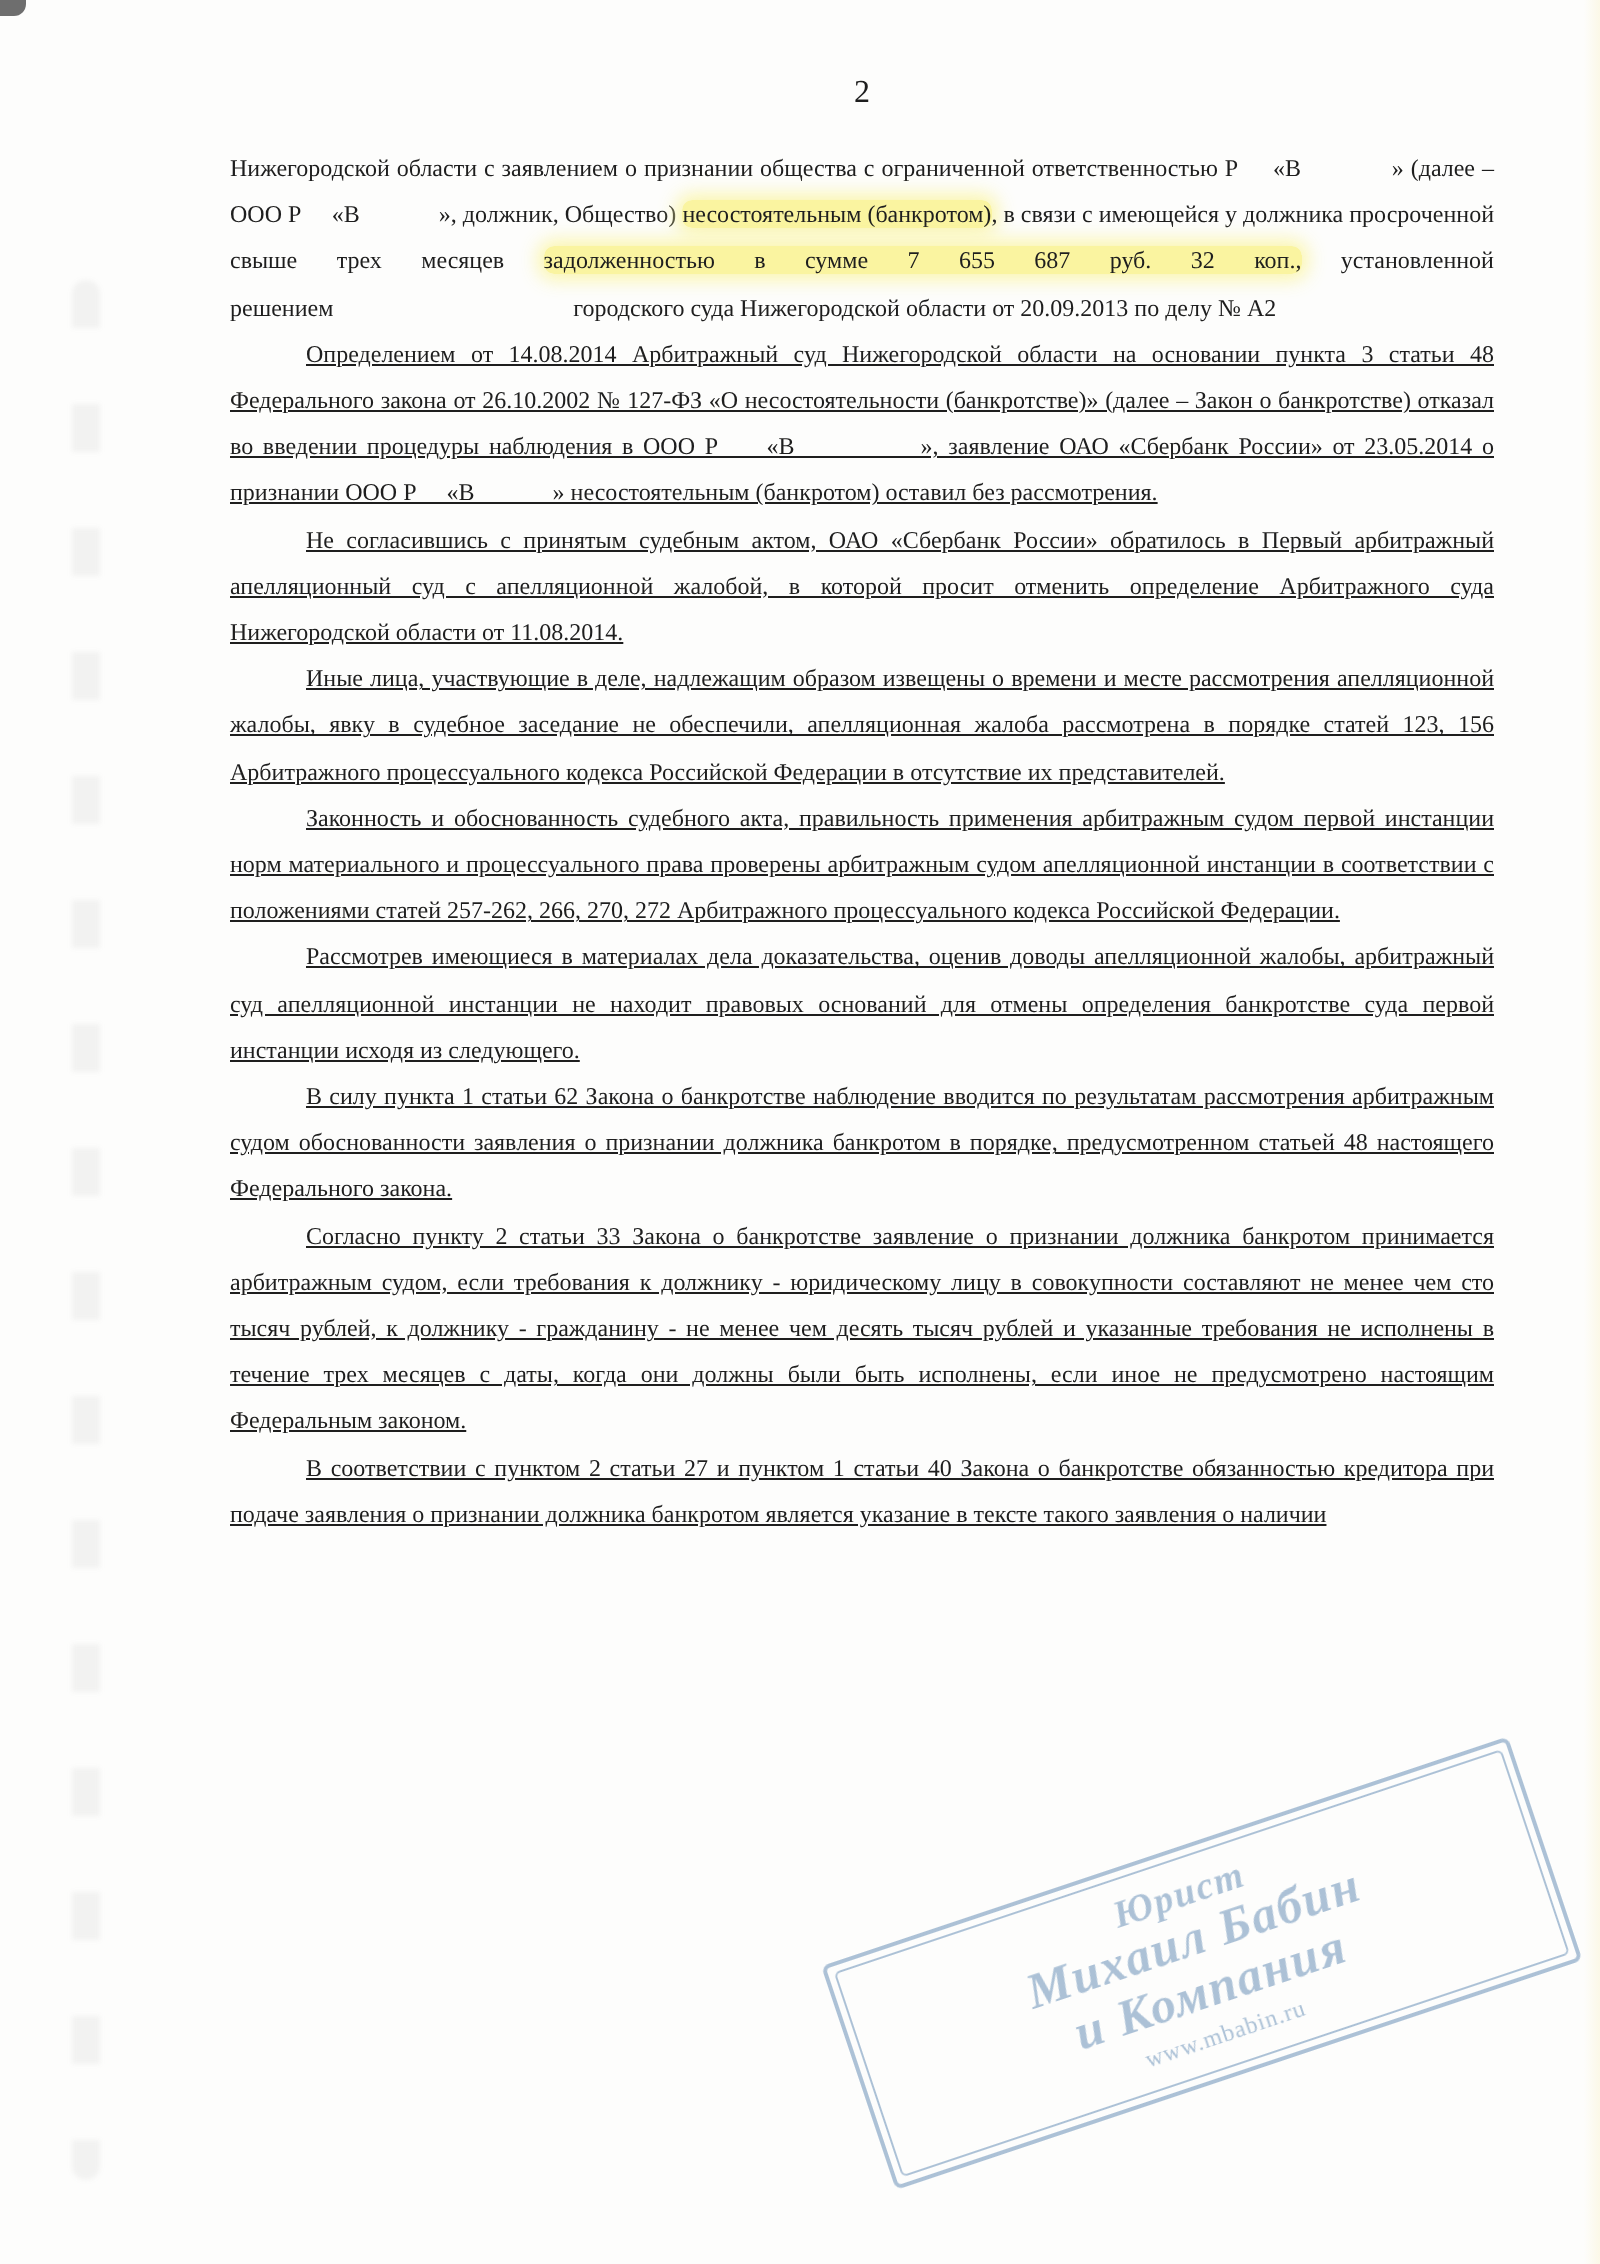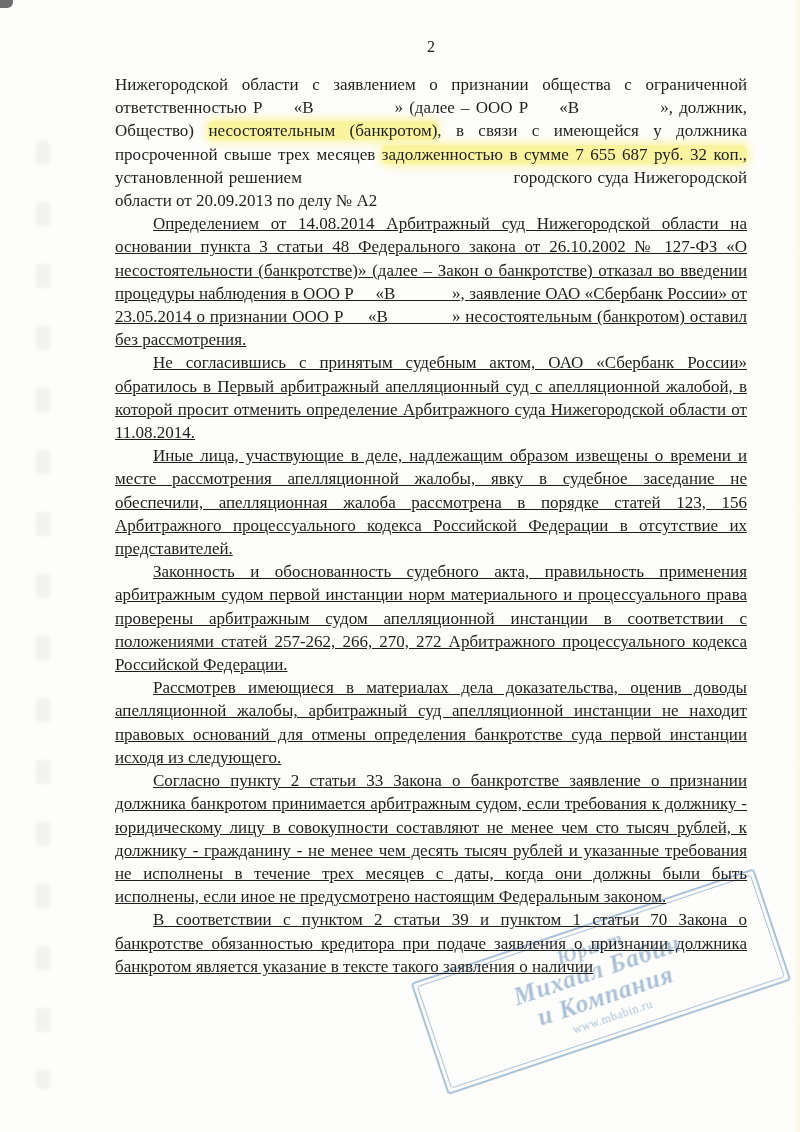--- a/index.html
+++ b/index.html
@@ -21,21 +21,21 @@
   }
   .page { position: absolute; inset: 0; }
 
   .page-number {
     position: absolute; top: 38px; left: 115px; width: 632px;
     text-align: center; font-size: 16px;
   }
 
   .doc-body {
     position: absolute; left: 115px; top: 73px; width: 632px;
-    font-size: 17px; line-height: 23.2px;
+    font-size: 12px; line-height: 23.2px;
     z-index: 2;
   }
   p.para { margin: 0; text-align: justify; }
   p.para.indent { text-indent: 38px; text-decoration: underline; }
 
   .hl {
     background: var(--highlight);
     box-shadow: 0 0 9px 3px rgba(250, 244, 160, 0.85);
     border-radius: 5px;
     box-decoration-break: clone;
@@ -106,22 +106,23 @@
 
   <div class="page-number">2</div>
 
   <div class="doc-body">
       <p class="para"><span>Нижегородской области с заявлением о признании общества с ограниченной ответственностью Р&nbsp;&nbsp;&nbsp;&nbsp;&nbsp;«В&nbsp;&nbsp;&nbsp;&nbsp;&nbsp;&nbsp;&nbsp;&nbsp;&nbsp;&nbsp;&nbsp;&nbsp;&nbsp;» (далее – ООО Р&nbsp;&nbsp;&nbsp;&nbsp;&nbsp;«В&nbsp;&nbsp;&nbsp;&nbsp;&nbsp;&nbsp;&nbsp;&nbsp;&nbsp;&nbsp;&nbsp;&nbsp;&nbsp;», должник, Общество) </span><span class="hl">несостоятельным (банкротом)</span><span>, в связи с имеющейся у должника просроченной свыше трех месяцев </span><span class="hl">задолженностью в сумме 7&nbsp;655&nbsp;687 руб. 32 коп.,</span><span> установленной решением&nbsp;&nbsp;&nbsp;&nbsp;&nbsp;&nbsp;&nbsp;&nbsp;&nbsp;&nbsp;&nbsp;&nbsp;&nbsp;&nbsp;&nbsp;&nbsp;&nbsp;&nbsp;&nbsp;&nbsp;&nbsp;&nbsp;&nbsp;&nbsp;&nbsp;&nbsp;&nbsp;&nbsp;&nbsp;&nbsp;&nbsp;&nbsp;&nbsp;&nbsp;&nbsp;&nbsp;&nbsp;&nbsp;&nbsp;&nbsp;городского суда Нижегородской области от 20.09.2013 по делу № А2</span></p>
       <p class="para indent"><span>Определением от 14.08.2014 Арбитражный суд Нижегородской области на основании пункта 3 статьи 48 Федерального закона от 26.10.2002 № 127-ФЗ «О несостоятельности (банкротстве)» (далее – Закон о банкротстве) отказал во введении процедуры наблюдения в ООО Р&nbsp;&nbsp;&nbsp;&nbsp;&nbsp;«В&nbsp;&nbsp;&nbsp;&nbsp;&nbsp;&nbsp;&nbsp;&nbsp;&nbsp;&nbsp;&nbsp;&nbsp;&nbsp;», заявление ОАО «Сбербанк России» от 23.05.2014 о признании ООО Р&nbsp;&nbsp;&nbsp;&nbsp;&nbsp;«В&nbsp;&nbsp;&nbsp;&nbsp;&nbsp;&nbsp;&nbsp;&nbsp;&nbsp;&nbsp;&nbsp;&nbsp;&nbsp;» несостоятельным (банкротом) оставил без рассмотрения.</span></p>
       <p class="para indent"><span>Не согласившись с принятым судебным актом, ОАО «Сбербанк России» обратилось в Первый арбитражный апелляционный суд с апелляционной жалобой, в которой просит отменить определение Арбитражного суда Нижегородской области от 11.08.2014.</span></p>
       <p class="para indent"><span>Иные лица, участвующие в деле, надлежащим образом извещены о времени и месте рассмотрения апелляционной жалобы, явку в судебное заседание не обеспечили, апелляционная жалоба рассмотрена в порядке статей 123, 156 Арбитражного процессуального кодекса Российской Федерации в отсутствие их представителей.</span></p>
       <p class="para indent"><span>Законность и обоснованность судебного акта, правильность применения арбитражным судом первой инстанции норм материального и процессуального права проверены арбитражным судом апелляционной инстанции в соответствии с положениями статей 257-262, 266, 270, 272 Арбитражного процессуального кодекса Российской Федерации.</span></p>
       <p class="para indent"><span>Рассмотрев имеющиеся в материалах дела доказательства, оценив доводы апелляционной жалобы, арбитражный  суд апелляционной инстанции не находит правовых оснований для отмены определения банкротстве суда первой инстанции исходя из следующего.</span></p>
+      <p class="para indent"><span>В силу пункта 1 статьи 62 Закона о банкротстве наблюдение вводится по результатам рассмотрения арбитражным судом обоснованности заявления о признании должника банкротом в порядке, предусмотренном статьей 48 настоящего Федерального закона.</span></p>
       <p class="para indent"><span>Согласно пункту 2 статьи 33 Закона о банкротстве заявление о признании должника банкротом принимается арбитражным судом, если требования к должнику - юридическому лицу в совокупности составляют не менее чем сто тысяч рублей, к должнику - гражданину - не менее чем десять тысяч рублей и указанные требования не исполнены в течение трех месяцев с даты, когда они должны были быть исполнены, если иное не предусмотрено настоящим Федеральным законом.</span></p>
-      <p class="para indent"><span>В соответствии с пунктом 2 статьи 39 и пунктом 1 статьи 70 Закона о банкротстве обязанностью кредитора при подаче заявления о признании должника банкротом является указание в тексте такого заявления о наличии</span></p>
+      <p class="para indent"><span>В соответствии с пунктом 2 статьи 27 и пунктом 1 статьи 40 Закона о банкротстве обязанностью кредитора при подаче заявления о признании должника банкротом является указание в тексте такого заявления о наличии</span></p>
     </div>
 
   <div class="stamp">
     <div class="stamp-inner">
       <div class="st-l1">Юрист</div>
       <div class="st-l2">Михаил Бабин</div>
       <div class="st-l3">и Компания</div>
       <div class="st-url">www.mbabin.ru</div>
     </div>
   </div>

